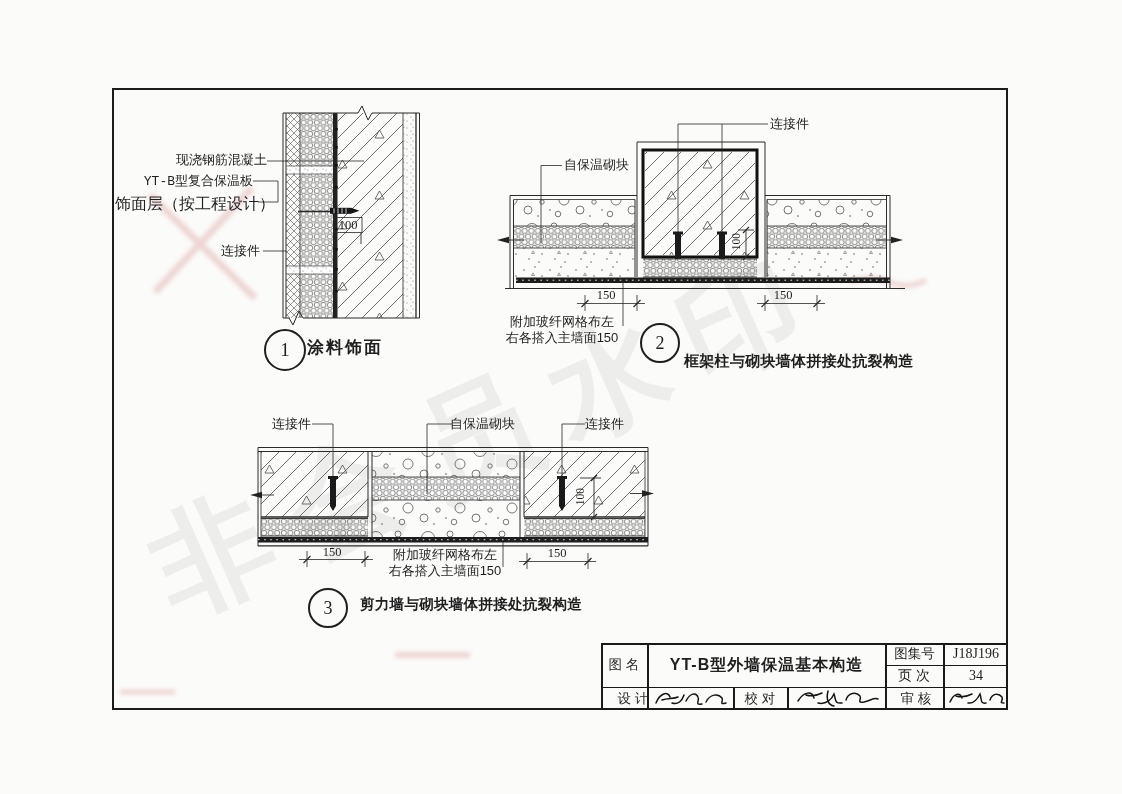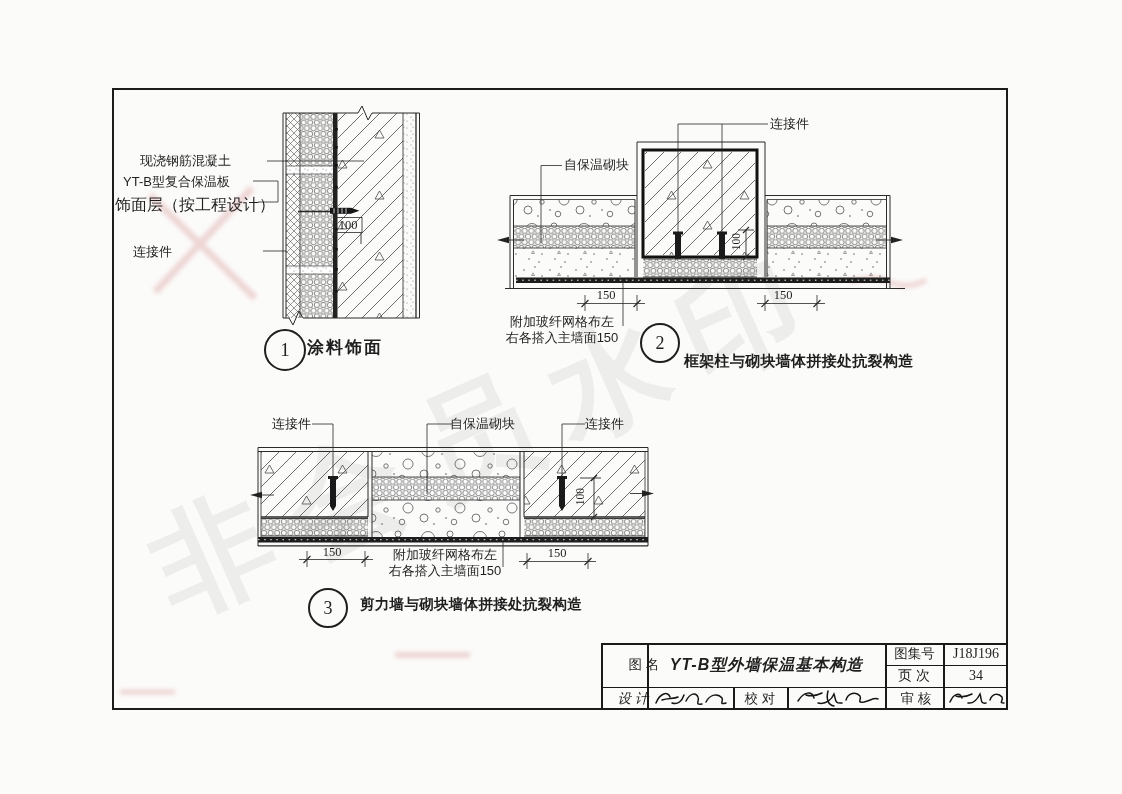--- a/index.html
+++ b/index.html
@@ -2,21 +2,21 @@
 <html><head>
 <meta charset="utf-8">
 <style>
   html,body{margin:0;padding:0;background:#e9e9e7;}
   #sheet{position:relative;width:1122px;height:794px;background:#fbfbf9;overflow:hidden;
          font-family:"Liberation Sans",sans-serif;color:#1f1f1f;}
   .t{position:absolute;white-space:nowrap;color:#1f1f1f;line-height:1.15;}
   .num{font-family:"Liberation Serif",serif;}
   .ttl{font-weight:bold;}
   .ctr{text-align:center;}
-  .rgt{text-align:left;}
+  .rgt{text-align:right;font-family:Liberation Mono, monospace;}
   .rot{transform:rotate(-90deg);}
   .circ{position:absolute;border:2px solid #1f1f1f;border-radius:50%;
         display:flex;align-items:center;justify-content:center;
         font-family:"Liberation Serif",serif;background:transparent;}
   .border-frame{position:absolute;left:112px;top:88px;width:896px;height:622px;
         border:2.5px solid #1c1c1c;box-sizing:border-box;}
   .tb-outer{position:absolute;left:601px;top:643px;width:407px;height:67px;
         border:2px solid #1a1a1a;box-sizing:border-box;}
   .tb-line{position:absolute;background:#1a1a1a;}
   .cell{position:absolute;display:flex;align-items:center;justify-content:center;}
@@ -296,27 +296,27 @@
   <div>
     <div class="tb-outer"></div>
     <div class="tb-line" style="left:647px;top:643px;width:1.5px;height:67px;"></div>
     <div class="tb-line" style="left:885px;top:643px;width:1.5px;height:67px;"></div>
     <div class="tb-line" style="left:943px;top:643px;width:1.5px;height:67px;"></div>
     <div class="tb-line" style="left:601px;top:686.5px;width:407px;height:1.5px;"></div>
     <div class="tb-line" style="left:885px;top:664.5px;width:123px;height:1.5px;"></div>
     <div class="tb-line" style="left:733px;top:687px;width:1.5px;height:23px;"></div>
     <div class="tb-line" style="left:787px;top:687px;width:1.5px;height:23px;"></div>
 
-    <div class="cell" style="left:601px;top:643px;width:46px;height:44px;font-size:13.5px;margin-left:20px;">图 名</div>
-    <div class="cell ttl" style="left:648px;top:643px;width:237px;height:44px;font-size:16px;letter-spacing:1px;font-style:italic;">YT-B型外墙保温基本构造</div>
+    <div class="cell" style="left:601px;top:643px;width:46px;height:44px;font-size:13.5px;">图 名</div>
+    <div class="cell ttl" style="left:648px;top:643px;width:237px;height:44px;font-size:16px;letter-spacing:1px;">YT-B型外墙保温基本构造</div>
     <div class="cell" style="left:886px;top:643px;width:57px;height:22px;font-size:13.5px;">图集号</div>
     <div class="cell num" style="left:944px;top:643px;width:64px;height:22px;font-size:14px;">J18J196</div>
     <div class="cell" style="left:886px;top:665px;width:56px;height:22px;font-size:14px;">页 次</div>
     <div class="cell num" style="left:944px;top:665px;width:64px;height:22px;font-size:14px;">34</div>
-    <div class="cell" style="left:601px;top:687px;width:64px;height:23px;font-size:13.5px;font-style:italic;">设 计</div>
+    <div class="cell" style="left:601px;top:687px;width:64px;height:23px;font-size:13.5px;">设 计</div>
     <div class="cell" style="left:733px;top:687px;width:54px;height:23px;font-size:13.5px;border-radius:6px;">校 对</div>
     <div class="cell" style="left:886px;top:687px;width:60px;height:23px;font-size:13.5px;">审 核</div>
 
     <svg style="left:648px;top:687px;" width="85" height="23" viewBox="0 0 85 23">
       <g stroke="#151515" stroke-width="1.5" fill="none" stroke-linecap="round">
         <path d="M8,16 C12,6 20,4 22,10 M14,13 C20,11 26,12 30,10 M24,16 C30,18 34,14 36,8 M38,14 C42,6 48,5 50,10 C52,14 46,18 54,17 M58,15 C62,7 70,6 74,11 C76,14 70,18 78,16"></path>
       </g>
     </svg>
     <svg style="left:788px;top:687px;" width="97" height="23" viewBox="0 0 97 23">
       <g stroke="#151515" stroke-width="1.5" fill="none" stroke-linecap="round">

